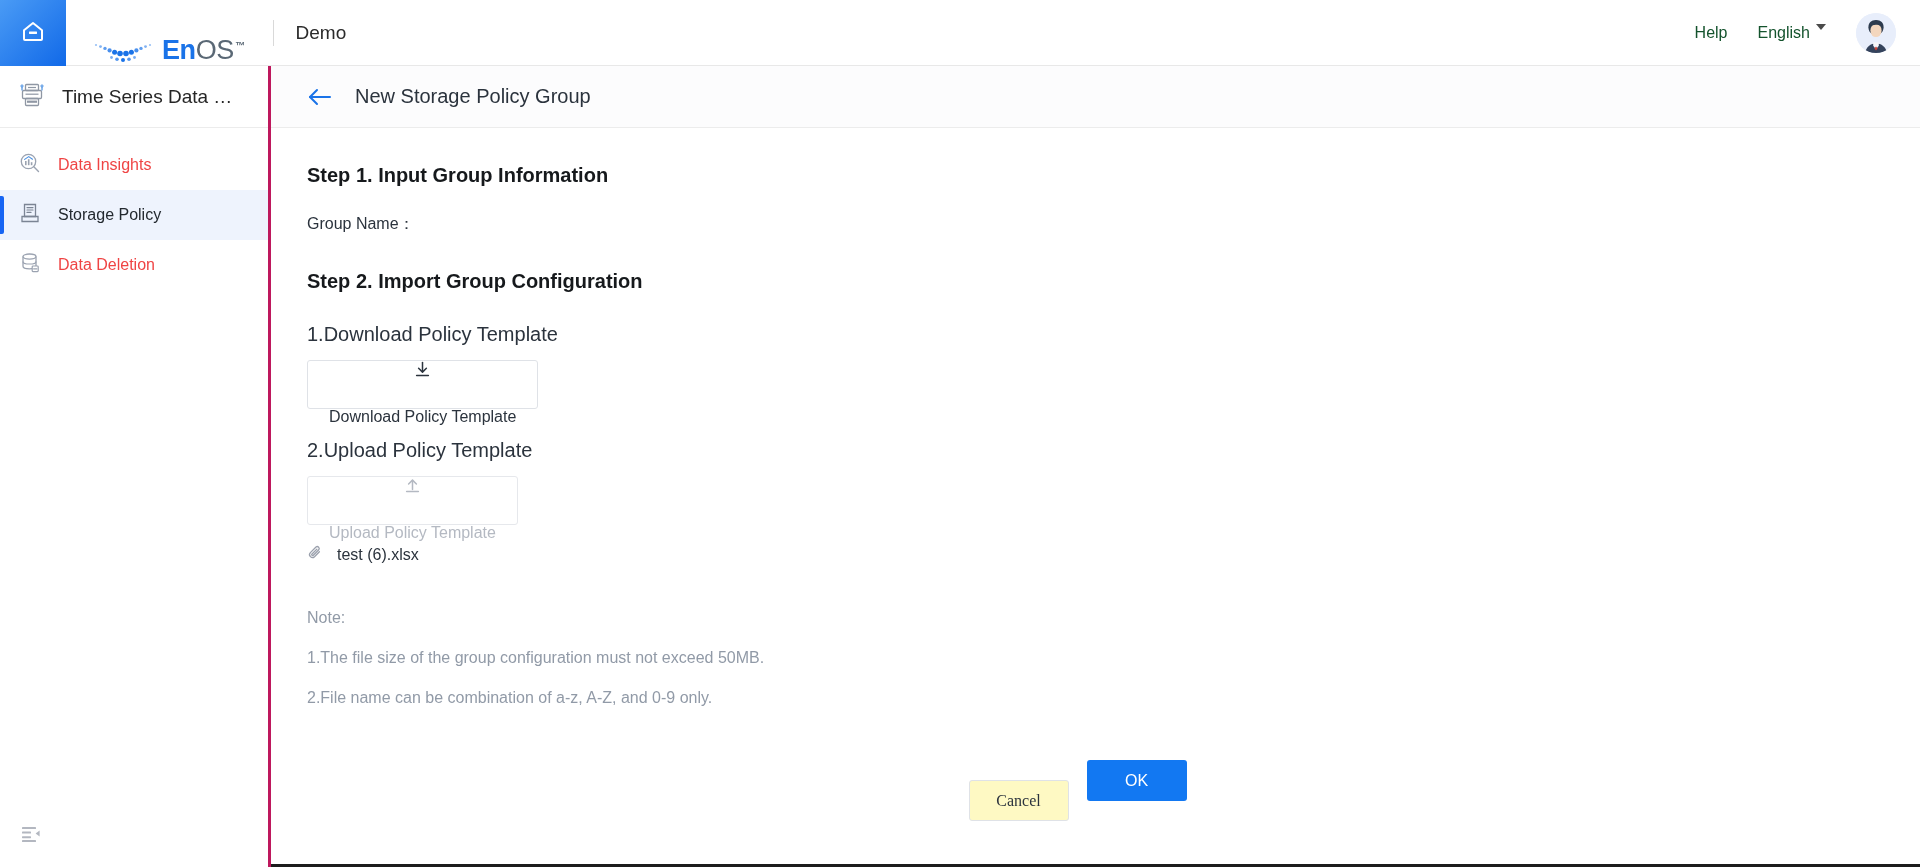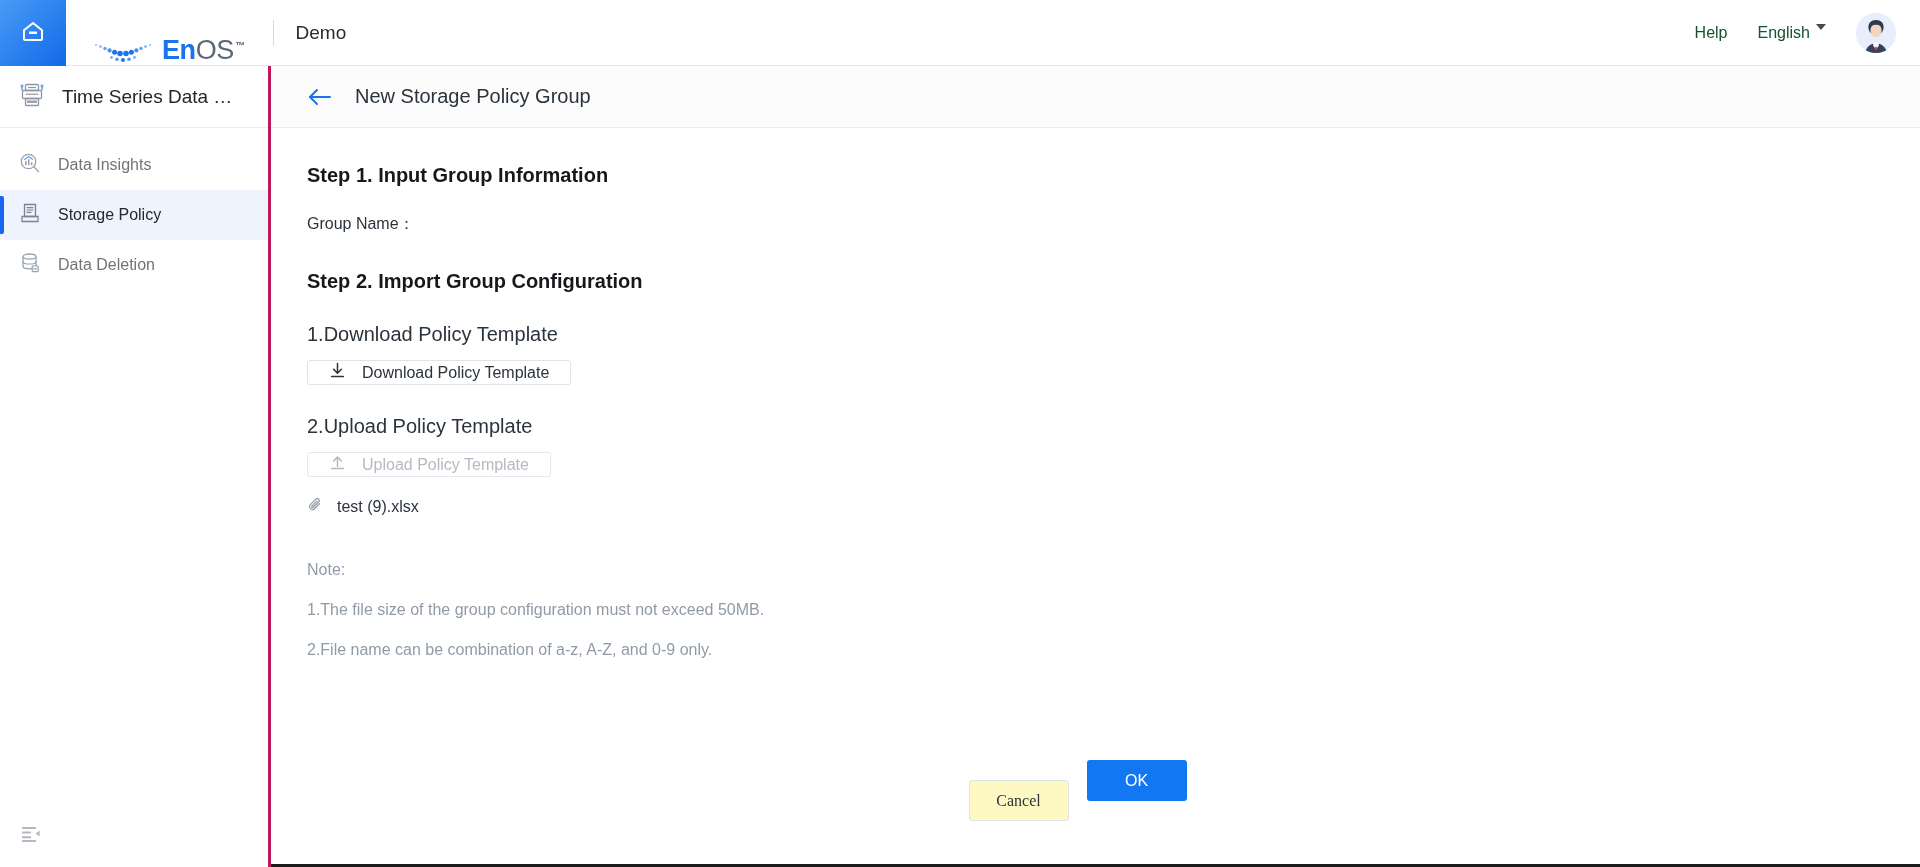--- a/index.html
+++ b/index.html
@@ -86,21 +86,21 @@
   .side-header .label {
     font-size: 19px; color: #262626;
     margin-left: 16px; white-space: nowrap; overflow: hidden;
   }
   .side-menu { padding-top: 12px; }
   .side-item {
     height: 50px; display: flex; align-items: center;
     padding-left: 18px; position: relative; cursor: pointer;
   }
   .side-item .label {
-    font-size: 16px; color: #737373;
+    font-size: 16px; color: #ef4444;
     margin-left: 16px;
   }
   .side-item.active { background: #eef3fd; }
   .side-item.active .label { color: #23292f; }
   .side-item.active::before {
     content: ""; position: absolute; left: 0; top: 6px;
     width: 4px; height: 38px; background: #1765f3; border-radius: 0 2px 2px 0;
   }
   .side-collapse {
     position: absolute; left: 20px; bottom: 18px;
@@ -143,27 +143,28 @@
     background: #fff;
     outline: none;
   }
   .step2-title { margin-top: 35px; }
   .sub-label {
     font-size: 20px; color: #2b333d;
     margin-top: 30px;
   }
   .btn-outline {
     margin-top: 14px;
-    height: 25px; min-width: 0;
-    display: inline-flex; align-items: center; gap: 16px;
+    height: 49px; min-width: 0;
+    display: inline-flex; align-items: center; gap: 26px;
     padding: 0 21px;
     border: 1px solid #dfe2e7; border-radius: 3px;
     background: #fff; cursor: pointer;
     font-size: 16px; color: #2b333d;
     font-family: "Liberation Sans", sans-serif;
+    flex-direction: column;
   }
   .btn-outline.disabled {
     color: #b4b9c2; cursor: not-allowed; border-color: #e6e8ec;
     background: #fff;
   }
   .file-row {
     display: flex; align-items: center; gap: 13px;
     margin-top: 19px;
     font-size: 16px; color: #2b333d;
     cursor: pointer;
@@ -380,21 +381,21 @@
       </span>
       <span>Upload Policy Template</span>
     </button>
 
     <div class="file-row">
       <span>
         <svg width="17" height="17" viewBox="0 0 17 17" fill="none">
           <path d="M12.4 7.8 7.5 12.7a2.9 2.9 0 0 1-4.1-4.1l5.6-5.6a2 2 0 0 1 2.8 2.8l-5.5 5.5a.9.9 0 0 1-1.3-1.3l4.9-4.9" stroke="#9aa0ac" stroke-width="1.3" stroke-linecap="round" stroke-linejoin="round"></path>
         </svg>
       </span>
-      <span>test (9).xlsx</span>
+      <span>test (6).xlsx</span>
     </div>
 
     <div class="note-head">Note:</div>
     <div class="note-line">1.The file size of the group configuration must not exceed 50MB.</div>
     <div class="note-line">2.File name can be combination of a-z, A-Z, and 0-9 only.</div>
 
     <div class="footer-actions">
       <button class="btn-cancel">Cancel</button>
       <button class="btn-ok">OK</button>
     </div>

